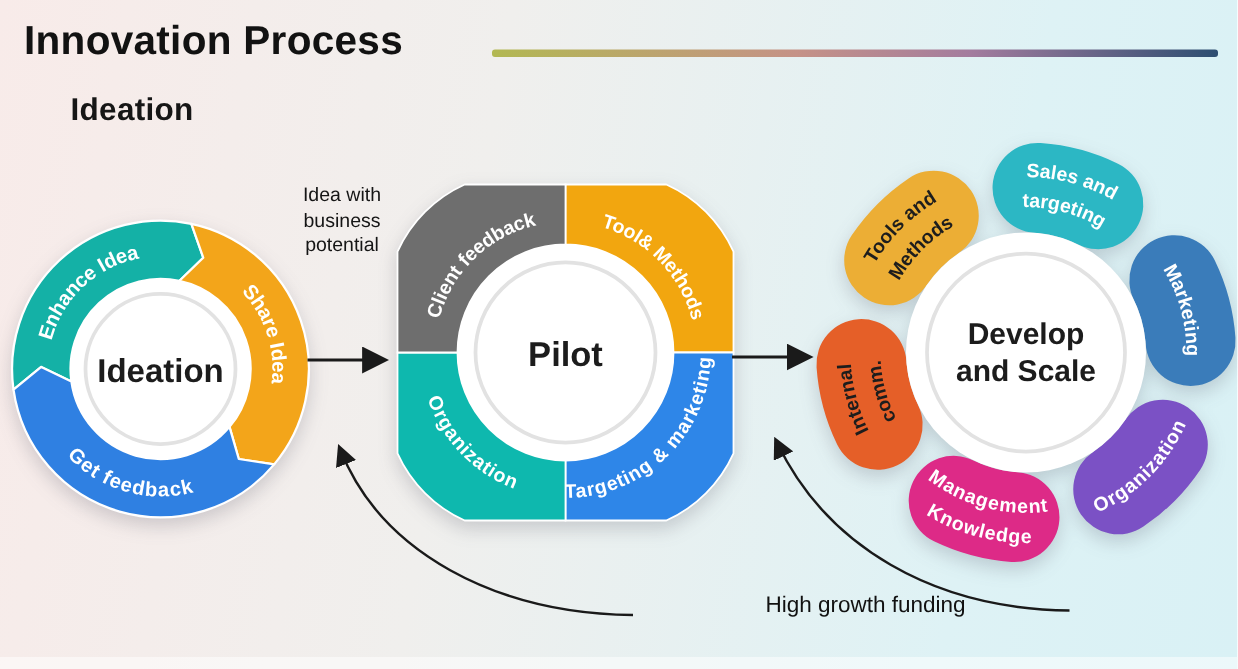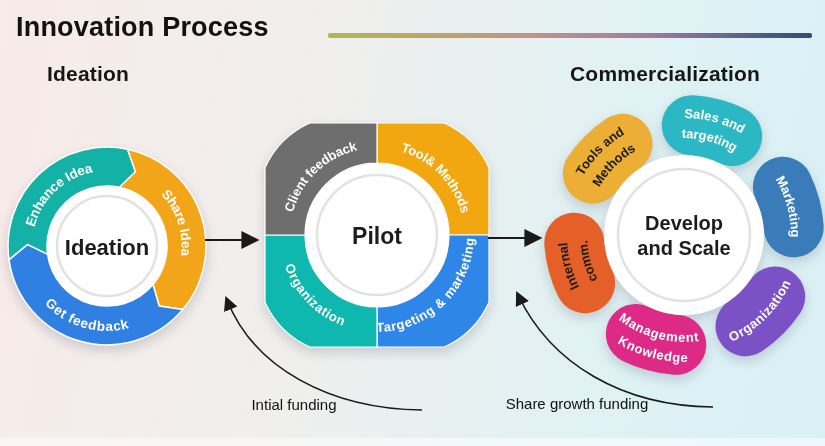--- a/index.html
+++ b/index.html
@@ -41,21 +41,20 @@
 </style>
 </head>
 <body>
 
 <div class="stage">
 
   <div class="page-title">Innovation Process</div>
   <div class="title-rule"></div>
 
   <div class="col-head c1">Ideation</div>
-  <div class="col-head c3">Commercialization</div>
 
   <svg class="donut" style="left:5px;top:143px;width:204px;height:206px" viewBox="0 0 204 206">
     <g>
         <defs>
           <path id="tp0-0-0" d="M39.0 152.3 A80 80 0 0 1 155.5 43.5" fill="none"></path>
           <path id="tp0-1-0" d="M84.0 25.1 A80 80 0 0 1 133.3 176.6" fill="none"></path>
           <path id="tp0-2-0" d="M23.5 87.7 A80 80 0 0 0 176.7 131.7" fill="none"></path>
         </defs>
         <path d="M4.0 116.8 A99 99 0 0 1 122.6 6.2 L130.5 28.8 L114.5 44.3 A60 60 0 0 0 42.6 111.4 L22.5 101.6 Z" fill="#14b1a6" stroke="#ffffff" stroke-width="1.5" stroke-linejoin="round"></path>
         <text class="arc-label" style="font-size:13.5px" fill="#ffffff"><textPath href="#tp0-0-0" startOffset="50%">Enhance Idea</textPath></text>
@@ -121,30 +120,30 @@
         <path d="M51.8 81.5 A110 110 0 0 1 81.5 51.8" stroke="#ecae35" stroke-width="60" fill="none" stroke-linecap="round"></path>
         <text class="arc-label" style="font-size:13px" fill="#1d1d1d"><textPath href="#tp2-5-0" startOffset="50%">Tools and</textPath></text>
         <text class="arc-label" style="font-size:13px" fill="#1d1d1d"><textPath href="#tp2-5-1" startOffset="50%">Methods</textPath></text>
       </g>
     <circle cx="143" cy="143" r="80" fill="#ffffff"></circle>
     <circle cx="143" cy="143" r="66" fill="#ffffff" stroke="#e2e2e2" stroke-width="2.5"></circle>
     <text class="center-label" style="font-size:20px" x="143" y="131">Develop</text>
     <text class="center-label" style="font-size:20px" x="143" y="156">and Scale</text>
   </svg>
 
+  <div class="caption cap1">Idea with business potential</div>
 
   <svg class="arrow-layer" viewBox="0 0 825 446">
     <defs>
       <marker id="ah" viewBox="0 0 10 10" refX="7" refY="5" markerWidth="9" markerHeight="9" orient="auto">
         <path d="M0 0 L10 5 L0 10 z" fill="#1a1a1a"></path>
       </marker>
     </defs>
     <line x1="205" y1="240" x2="254" y2="240" stroke="#1a1a1a" stroke-width="2" marker-end="url(#ah)"></line>
     <line x1="488" y1="238" x2="537" y2="238" stroke="#1a1a1a" stroke-width="2" marker-end="url(#ah)"></line>
     <path d="M422 410 C330 409 254 368 227 300" fill="none" stroke="#1a1a1a" stroke-width="1.6" marker-end="url(#ah)"></path>
     <path d="M713 407 C622 406 551 364 518 295" fill="none" stroke="#1a1a1a" stroke-width="1.6" marker-end="url(#ah)"></path>
   </svg>
 
-  <div class="funding f1">Intial funding</div>
-  <div class="funding f2">Share growth funding</div>
+  <div class="funding f2">High growth funding</div>
 
   <div class="bottom-band"></div>
 </div>
 
 </body></html>

